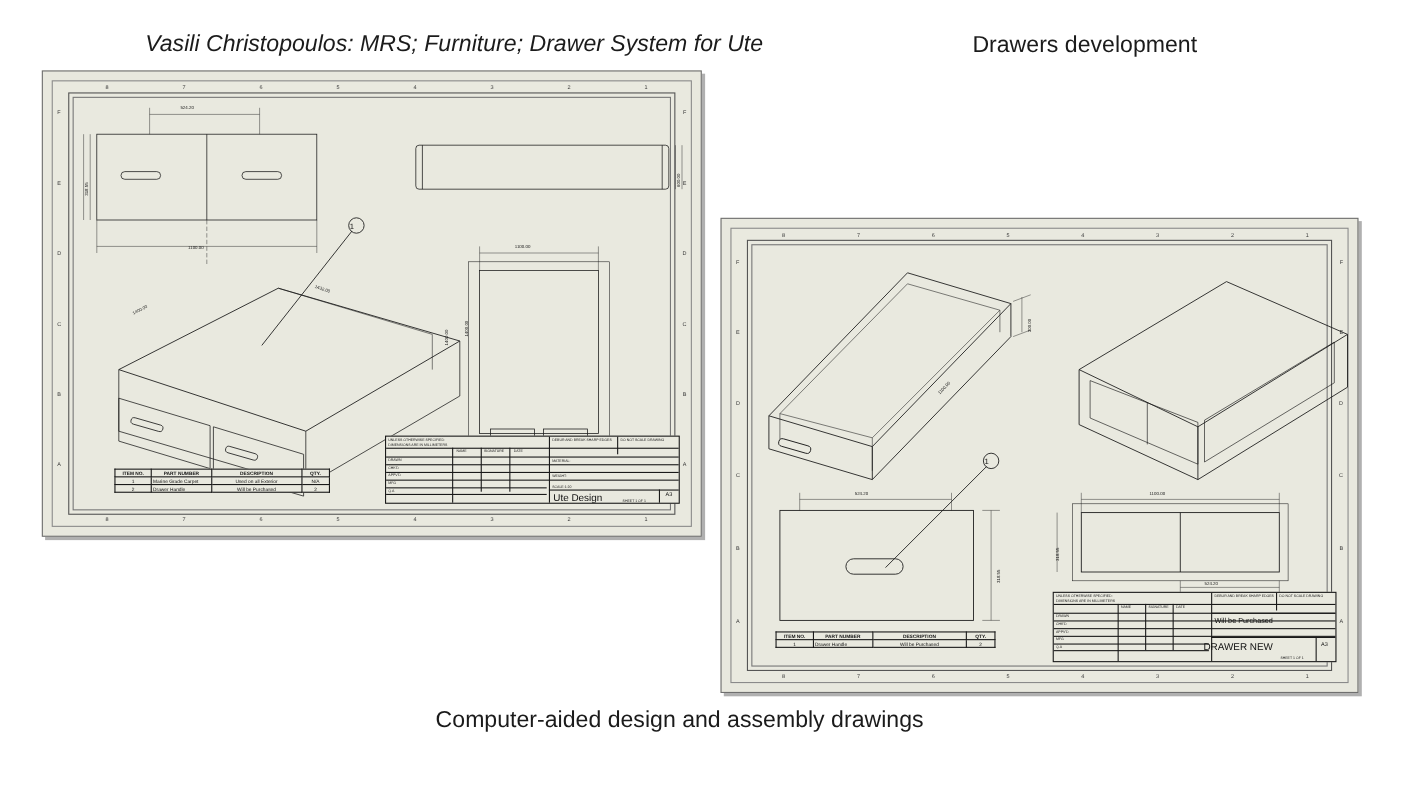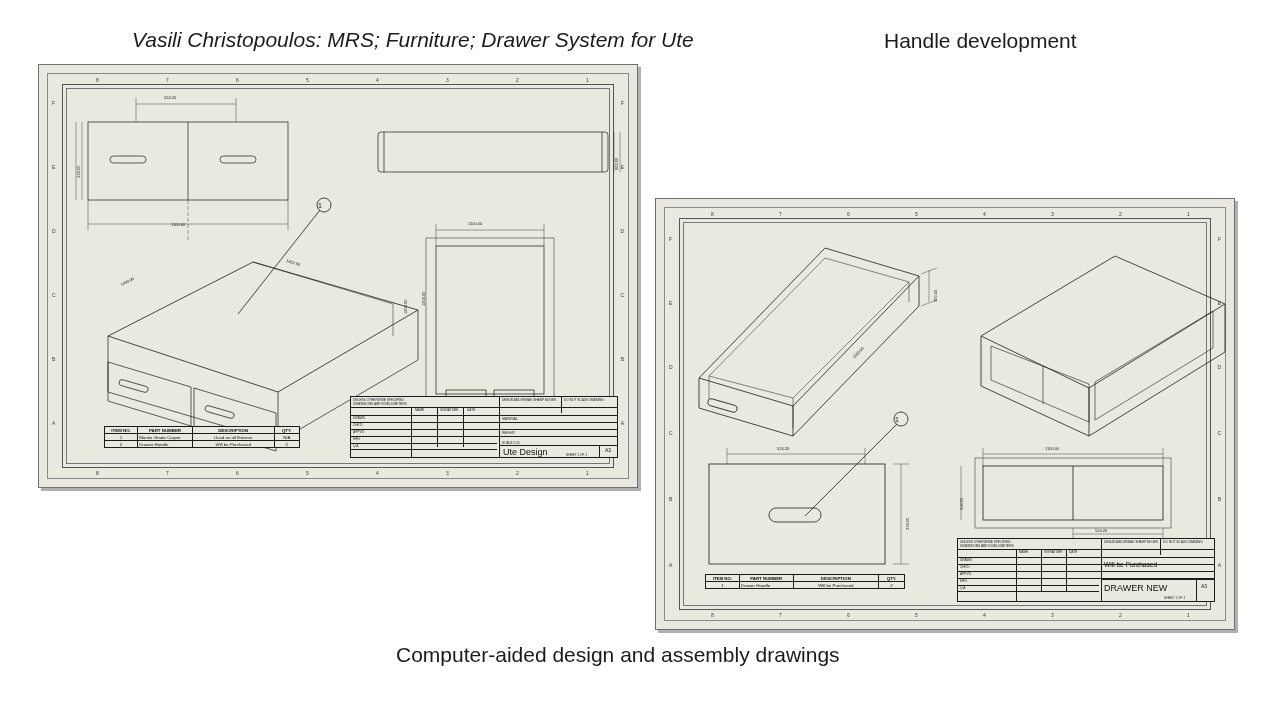--- a/index.html
+++ b/index.html
@@ -143,21 +143,21 @@
   }
   .dim-label.vert {
     transform: rotate(-90deg);
     transform-origin: left top;
   }
 </style>
 </head>
 <body>
 
 <div class="slide-title">Vasili Christopoulos: MRS; Furniture; Drawer System for Ute</div>
-<div class="slide-subtitle">Handle development</div>
+<div class="slide-subtitle">Drawers development</div>
 <div class="slide-caption">Computer-aided design and assembly drawings</div>
 
 <div class="sheet" style="left:38px; top:64px; width:600px; height:424px;">
   <div class="paper">
     <div class="inner-frame"></div>
     <div class="inner-frame2"></div>
 
     <div class="zone" style="left:4px; top:26px;">F</div>
     <div class="zone" style="left:4px; top:90px;">E</div>
     <div class="zone" style="left:4px; top:154px;">D</div>
@@ -460,18 +460,18 @@
       <div class="tb-text" style="left:86px; top:11px;">SIGNATURE</div>
       <div class="tb-text" style="left:111px; top:11px;">DATE</div>
       <div class="tb-text" style="left:2px; top:19px;">DRAWN</div>
       <div class="tb-text" style="left:2px; top:26px;">CHK'D</div>
       <div class="tb-text" style="left:2px; top:33px;">APPV'D</div>
       <div class="tb-text" style="left:2px; top:40px;">MFG</div>
       <div class="tb-text" style="left:2px; top:47px;">Q.A</div>
       <div class="tb-text" style="left:146px; top:1px;">DEBUR AND BREAK SHARP EDGES</div>
       <div class="tb-text" style="left:205px; top:1px;">DO NOT SCALE DRAWING</div>
       <div class="tb-name-sm" style="left:146px; top:22px;">Will be Purchased</div>
-      <div class="tb-name" style="left:146px; top:44px;">DRAWER NEW</div>
+      <div class="tb-name" style="left:136px; top:44px;">DRAWER NEW</div>
       <div class="tb-size" style="left:243px; top:44px;">A3</div>
       <div class="tb-text" style="left:206px; top:57px;">SHEET 1 OF 1</div>
     </div>
   </div>
 </div>
 
 </body></html>

